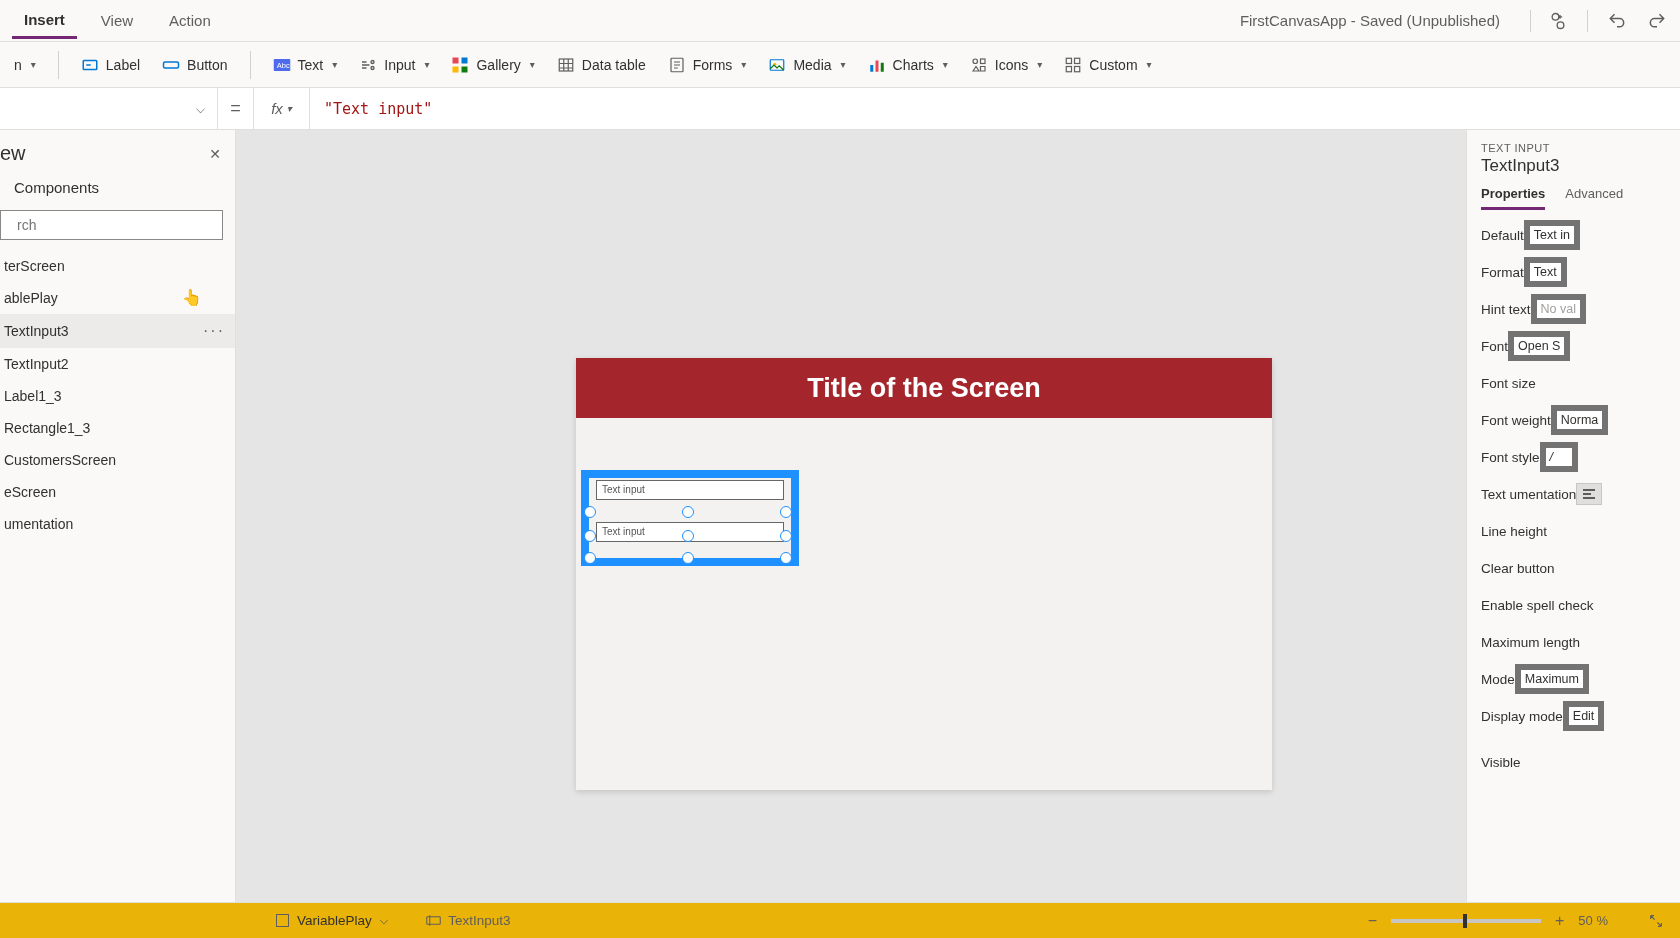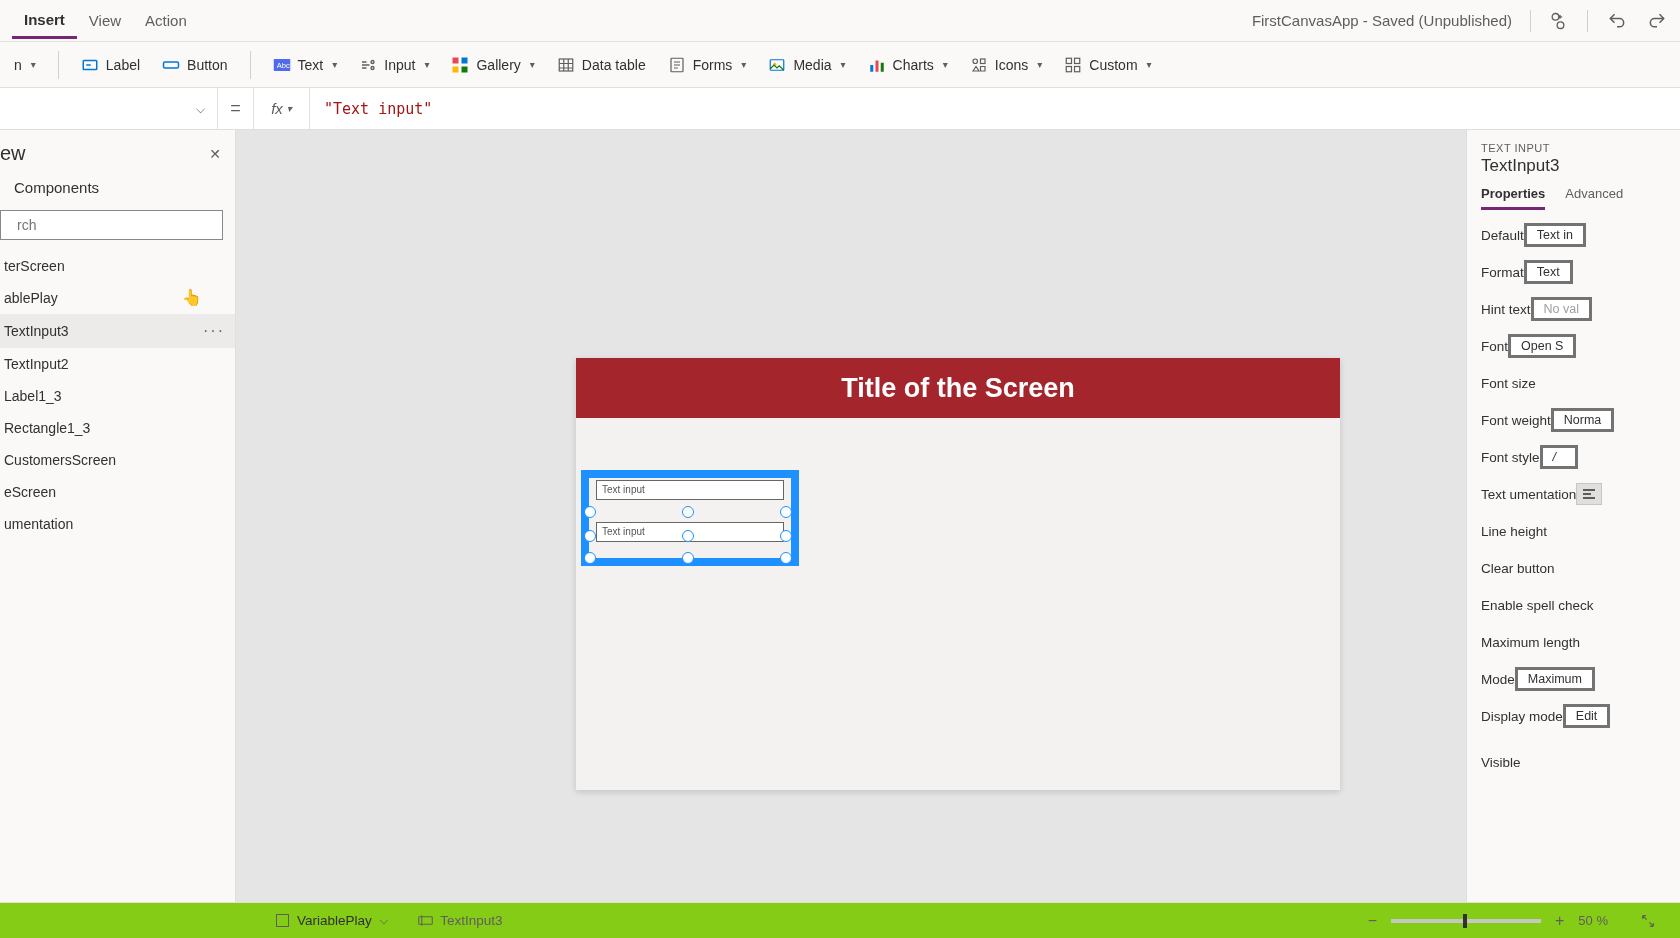--- a/index.html
+++ b/index.html
@@ -1,19 +1,19 @@
 <!DOCTYPE html>
 <html><head>
 <meta charset="utf-8">
 <style>
 * { box-sizing: border-box; margin: 0; padding: 0; font-family: "Segoe UI", sans-serif; }
 body { background: #f3f2f1; width: 1680px; height: 938px; overflow: hidden; }
 
 
-.menubar { height: 42px; background: #faf9f8; display: flex; align-items: center; padding: 0 12px; border-bottom: 1px solid #e1dfdd; }
+.menubar { height: 42px; background: #faf9f8; display: flex; align-items: center; padding: 0 12px; border-bottom: 1px solid #e1dfdd; gap: 12px; }
 .menubar .tab { padding: 8px 12px; font-size: 15px; color: #605e5c; cursor: pointer; }
 .menubar .tab.active { color: #323130; font-weight: 600; border-bottom: 3px solid #742774; }
 .menubar .apptitle { margin-left: auto; font-size: 15px; color: #605e5c; padding-right: 18px; }
 .menubar .righticons { display: flex; align-items: center; gap: 18px; padding-left: 16px; border-left: 1px solid #d2d0ce; }
 .menubar .righticons .icn { width: 22px; height: 22px; display:flex; align-items:center; justify-content:center; color:#605e5c; cursor:pointer; }
 .menubar .sep { width:1px; height:22px; background:#d2d0ce; }
 
 
 .ribbon { height: 46px; background: #faf9f8; display: flex; align-items: center; gap: 22px; padding: 0 14px; border-bottom: 1px solid #e1dfdd; }
 .ribbon .item { display: flex; align-items: center; gap: 7px; font-size: 14px; color: #323130; cursor: pointer; }
@@ -38,42 +38,42 @@
 .treeview .tabs { padding: 8px 14px 10px 14px; font-size: 15px; color:#323130; }
 .treeview .search { margin: 4px 12px 10px 0; }
 .treeview .search input { width: 100%; height: 30px; border:1px solid #8a8886; padding:0 16px; font-size:14px; }
 .treeview .items { font-size: 14px; color:#323130; }
 .treeview .items .it { padding: 8px 10px 8px 4px; cursor:pointer; display:flex; align-items:center; justify-content:space-between; }
 .treeview .items .it.selected { background: #edebe9; }
 .treeview .items .it .more { color:#605e5c; font-size:16px; letter-spacing:2px; }
 .cursor-hand { position:absolute; top:158px; left:182px; font-size:16px; pointer-events:none; }
 
 .canvas-wrap { flex:1; background: #e5e5e5; position: relative; overflow:hidden; }
-.canvas { position:absolute; left:340px; top:228px; width:764px; height:432px; background:#f3f2f1; box-shadow: 0 2px 6px rgba(0,0,0,0.15); }
+.canvas { position:absolute; left:340px; top:228px; width:696px; height:432px; background:#f3f2f1; box-shadow: 0 2px 6px rgba(0,0,0,0.15); }
 .canvas .titlebar { height: 60px; background:#a4262c; color:#fff; display:flex; align-items:center; justify-content:center; font-size:27px; font-weight:700; }
 .canvas .selbox { position:absolute; left:5px; top:112px; width:218px; height:96px; border:8px solid #1f90ff; background:transparent; }
 .canvas .ti { position:absolute; background:#fff; border:1px solid #666; font-size:10px; color:#555; padding:3px 5px; }
 .canvas .ti1 { left:20px; top:122px; width:188px; height:20px; }
 .canvas .ti2 { left:20px; top:164px; width:188px; height:20px; }
 .canvas .handle { position:absolute; width:12px; height:12px; background:#fff; border:1px solid #1f90ff; border-radius:50%; }
 
 
 .props { width: 214px; background:#faf9f8; border-left:1px solid #e1dfdd; padding: 12px 8px 12px 14px; overflow:hidden; }
 .props .cat { font-size: 11px; letter-spacing: .5px; color:#605e5c; }
 .props .name { font-size: 17px; color:#323130; margin-top:2px; margin-bottom:10px; }
 .props .ptabs { display:flex; gap:20px; font-size:13px; margin-bottom:14px; }
 .props .ptabs .pt { padding-bottom:6px; cursor:pointer; color:#605e5c; }
 .props .ptabs .pt.active { color:#323130; font-weight:600; border-bottom:3px solid #742774; }
 .props .row { display:flex; justify-content:flex-start; align-items:center; font-size:13.5px; color:#323130; margin-bottom:15px; height:22px; }
-.props .row .val { background:#fff; border:3px solid #737373; padding:2px 10px; font-size:12.5px; color:#323130; min-width:38px; overflow:hidden; white-space:nowrap; }
+.props .row .val { background:#fff; border:6px solid #737373; padding:2px 4px; font-size:12.5px; color:#323130; min-width:38px; overflow:hidden; white-space:nowrap; }
 .props .row .val.gray { color:#a19f9d; }
 .props .row .alignbtn { width:26px; height:22px; background:#e1dfdd; border:1px solid #c8c6c4; display:flex; align-items:center; justify-content:center; }
 
 
-.status { height:36px; background:#84cc16; border-top:1px solid #e1dfdd; display:flex; align-items:center; padding:0 24px; gap:16px; font-size:13.5px; color:#323130; }
+.status { height:36px; background:#eab308; border-top:1px solid #e1dfdd; display:flex; align-items:center; padding:0 16px; gap:24px; font-size:13.5px; color:#323130; }
 .status .bc { display:flex; align-items:center; gap:8px; cursor:pointer; }
 .status .bc .sq { width:13px; height:13px; border:1.5px solid #605e5c; }
 .status .chev2 { font-size:11px; color:#605e5c; }
 .status .crumb2 { display:flex; align-items:center; gap:7px; margin-left:14px; color:#605e5c; cursor:pointer; }
 .status .zoom { margin-left:auto; display:flex; align-items:center; gap:14px; }
 .status .zoom .slider { width:150px; height:4px; background:#c8c6c4; position:relative; }
 .status .zoom .slider .thumb { position:absolute; top:-5px; left:48%; width:4px; height:14px; background:#323130; }
 .status .zoom .btn { cursor:pointer; font-size:16px; color:#605e5c; }
 .status .zoom .pct { font-size:13px; color:#605e5c; }
 .status .expand { margin-left:16px; cursor:pointer; color:#605e5c; }

